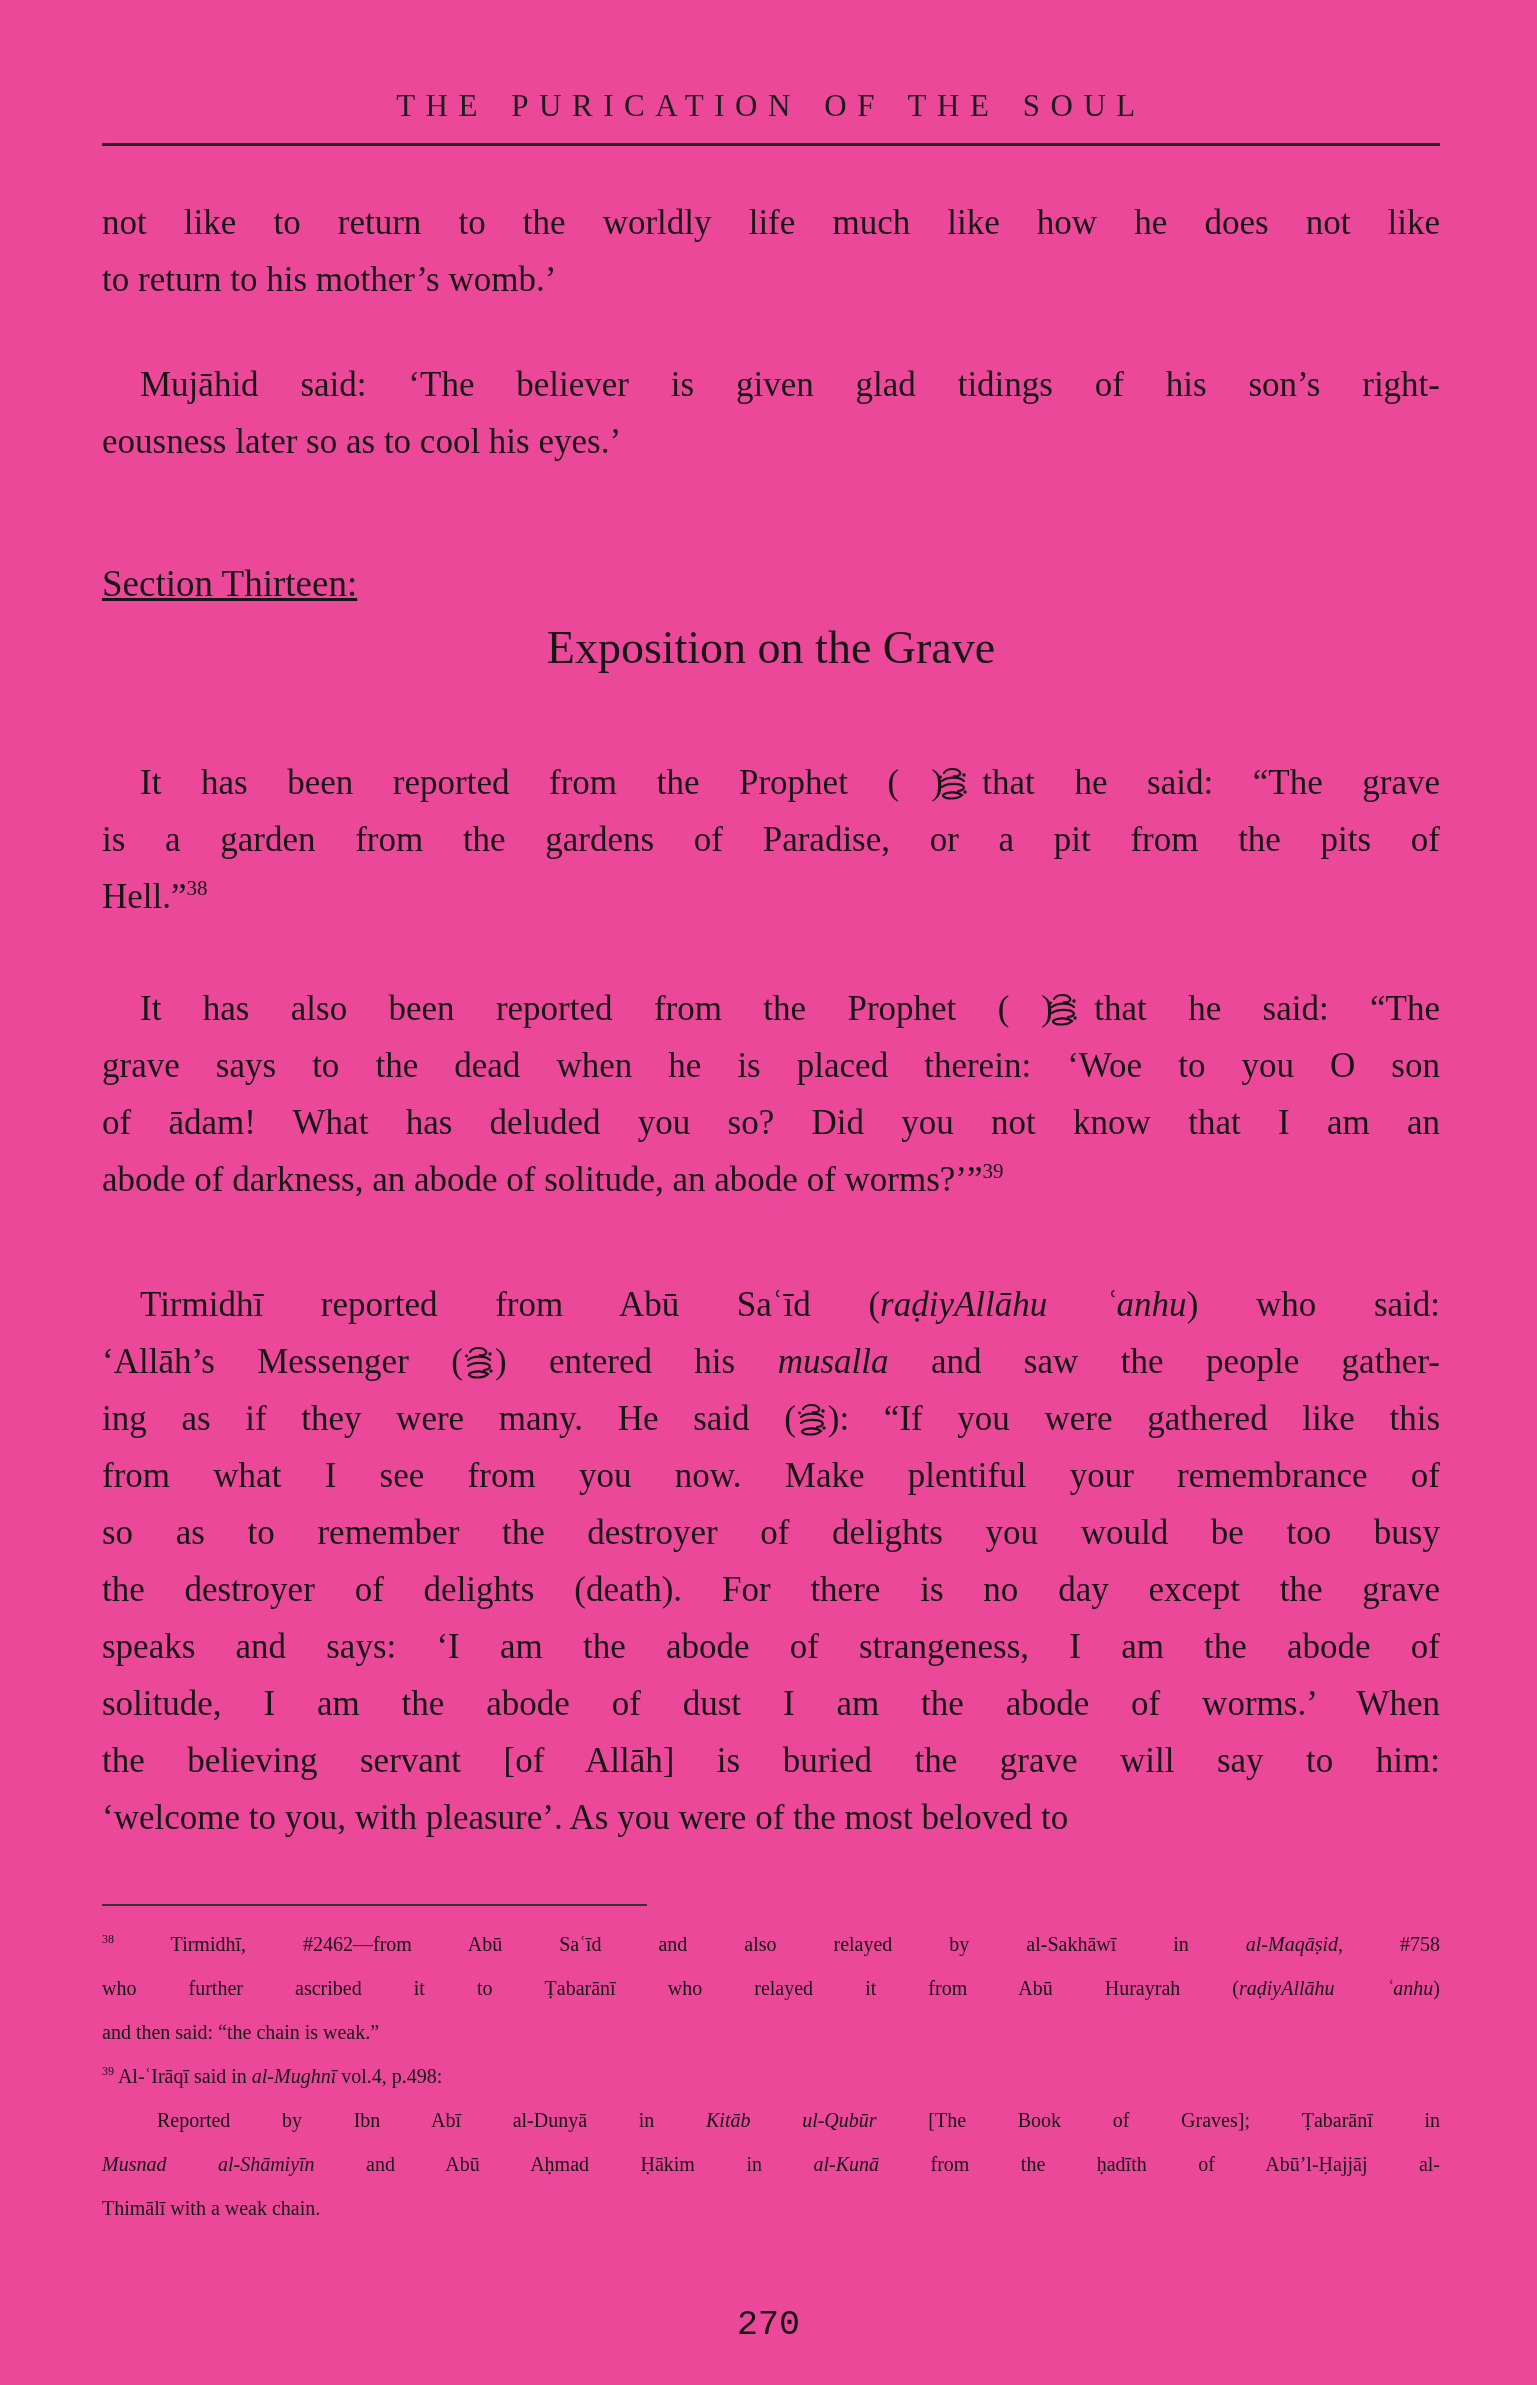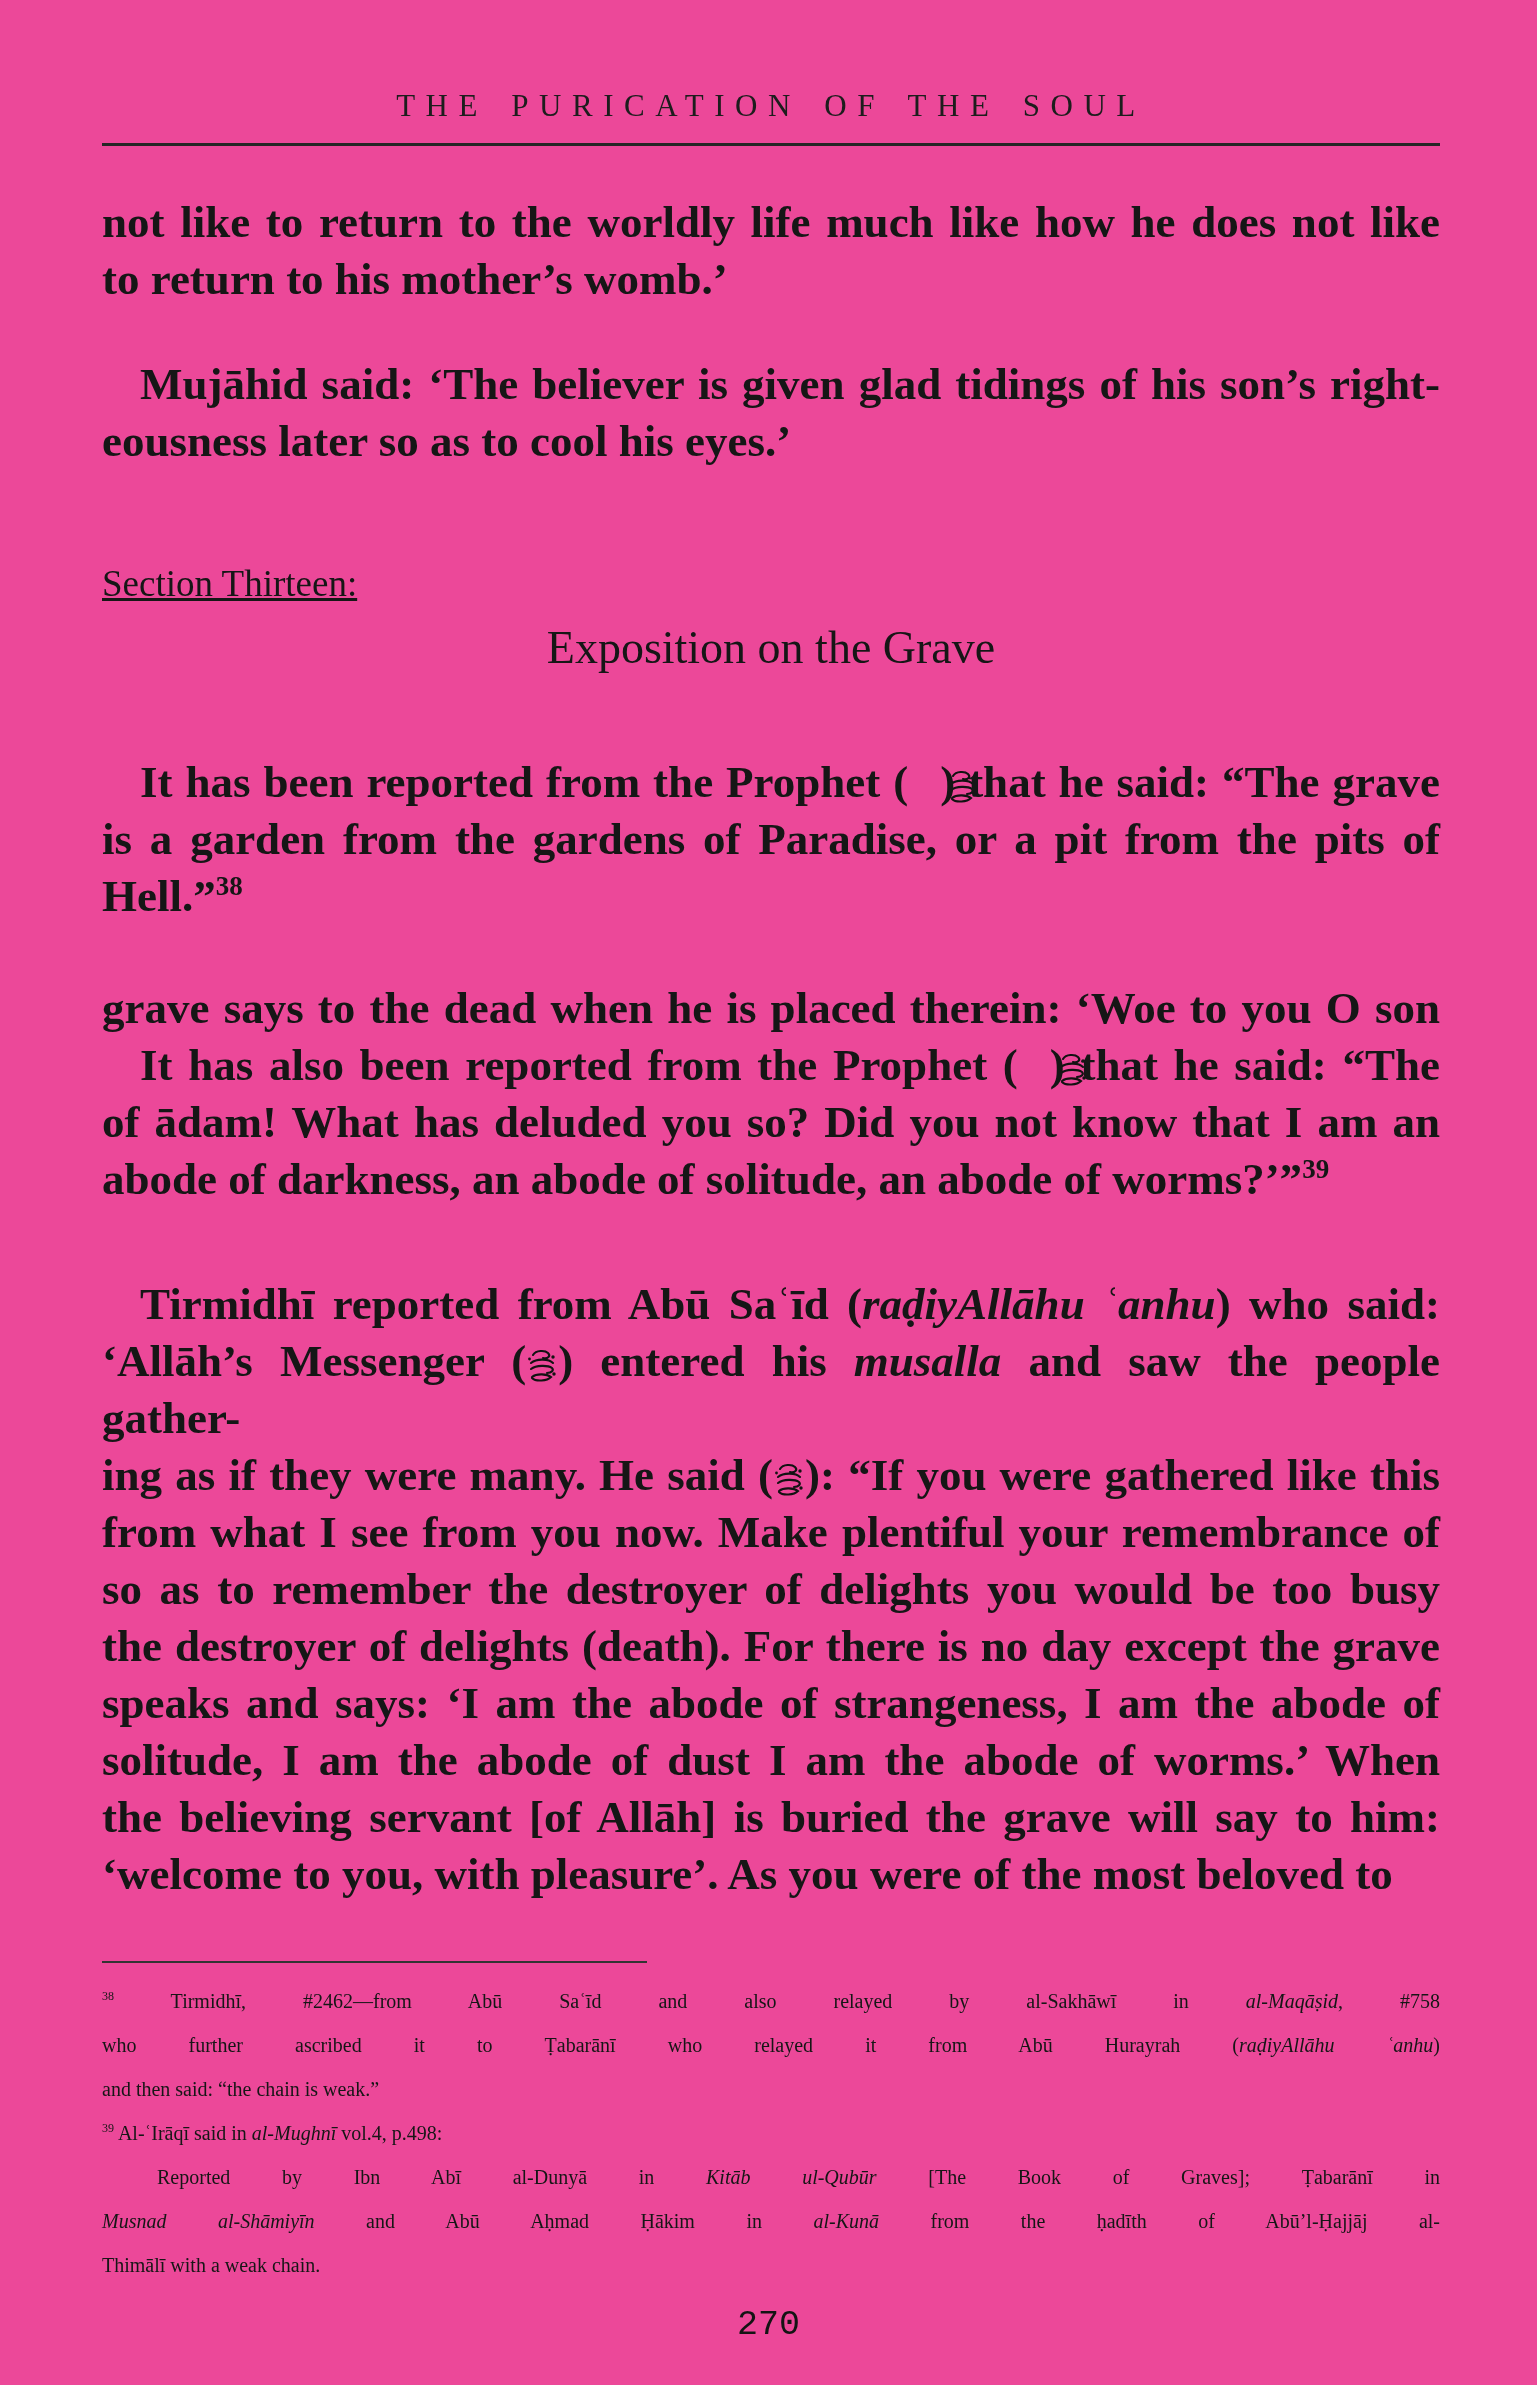--- a/index.html
+++ b/index.html
@@ -20,25 +20,24 @@
     word-spacing:0.16em;
     color:#1d1d1d;
     white-space:nowrap;
   }
   .header-rule {
     border:none;
     border-top:3px solid #262626;
     margin-top:19px;
   }
   .body-line {
-    font-size:45px;
+    font-size:35px;
     line-height:57px;
     text-align:justify;
     text-align-last:justify;
-    font-weight:bold;
   }
   .body-line.last { text-align-last:auto; }
   .indent { text-indent:38px; }
   .para-1 { margin-top:48px; }
   .para-2 { margin-top:48px; }
   .para-3 { margin-top:76px; }
   .para-4 { margin-top:55px; }
   .para-5 { margin-top:68px; }
   .section-label {
     margin-top:90px;
@@ -119,34 +118,34 @@
                 <circle cx="26" cy="9" r="1.7"></circle>
                 <circle cx="27" cy="26" r="1.7"></circle>
                 <circle cx="2.5" cy="11" r="1.4"></circle>
               </g>
             </svg></span><span>) that he said: “The grave</span></div>
       <div class="body-line"><span>is a garden from the gardens of Paradise, or a pit from the pits of</span></div>
       <div class="body-line last"><span>Hell.”</span><sup>38</sup></div>
     </div>
 
     <div class="paragraph para-4">
+      <div class="body-line indent"><span>It has also been reported from the Prophet (</span><span class="saw" aria-hidden="true"><svg viewBox="0 0 30 36" width="100%" height="100%">
+              <g fill="none" stroke="#121212" stroke-width="2.1" stroke-linecap="round">
+                <path d="M6 7 C9 2 18 2 21 5 C24 8 21 11 16 10"></path>
+                <path d="M4 15 C10 10 22 11 26 15"></path>
+                <path d="M4 21 C9 17 21 17 25 20 C27 22 25 25 20 25"></path>
+                <path d="M5 29 C10 25 20 26 24 29 C20 33 9 34 5 30"></path>
+              </g>
+              <g fill="#121212">
+                <circle cx="26" cy="9" r="1.7"></circle>
+                <circle cx="27" cy="26" r="1.7"></circle>
+                <circle cx="2.5" cy="11" r="1.4"></circle>
+              </g>
+            </svg></span><span>) that he said: “The</span></div>
       <div class="body-line"><span>grave says to the dead when he is placed therein: ‘Woe to you O son</span></div>
-      <div class="body-line indent"><span>It has also been reported from the Prophet (</span><span class="saw" aria-hidden="true"><svg viewBox="0 0 30 36" width="100%" height="100%">
-              <g fill="none" stroke="#121212" stroke-width="2.1" stroke-linecap="round">
-                <path d="M6 7 C9 2 18 2 21 5 C24 8 21 11 16 10"></path>
-                <path d="M4 15 C10 10 22 11 26 15"></path>
-                <path d="M4 21 C9 17 21 17 25 20 C27 22 25 25 20 25"></path>
-                <path d="M5 29 C10 25 20 26 24 29 C20 33 9 34 5 30"></path>
-              </g>
-              <g fill="#121212">
-                <circle cx="26" cy="9" r="1.7"></circle>
-                <circle cx="27" cy="26" r="1.7"></circle>
-                <circle cx="2.5" cy="11" r="1.4"></circle>
-              </g>
-            </svg></span><span>) that he said: “The</span></div>
       <div class="body-line"><span>of ādam! What has deluded you so? Did you not know that I am an</span></div>
       <div class="body-line last"><span>abode of darkness, an abode of solitude, an abode of worms?’”</span><sup>39</sup></div>
     </div>
 
     <div class="paragraph para-5">
       <div class="body-line indent"><span>Tirmidhī reported from Abū Saʿīd (</span><i>raḍiyAllāhu ʿanhu</i><span>) who said:</span></div>
       <div class="body-line"><span>‘Allāh’s Messenger (</span><span class="saw" aria-hidden="true"><svg viewBox="0 0 30 36" width="100%" height="100%">
               <g fill="none" stroke="#121212" stroke-width="2.1" stroke-linecap="round">
                 <path d="M6 7 C9 2 18 2 21 5 C24 8 21 11 16 10"></path>
                 <path d="M4 15 C10 10 22 11 26 15"></path>

